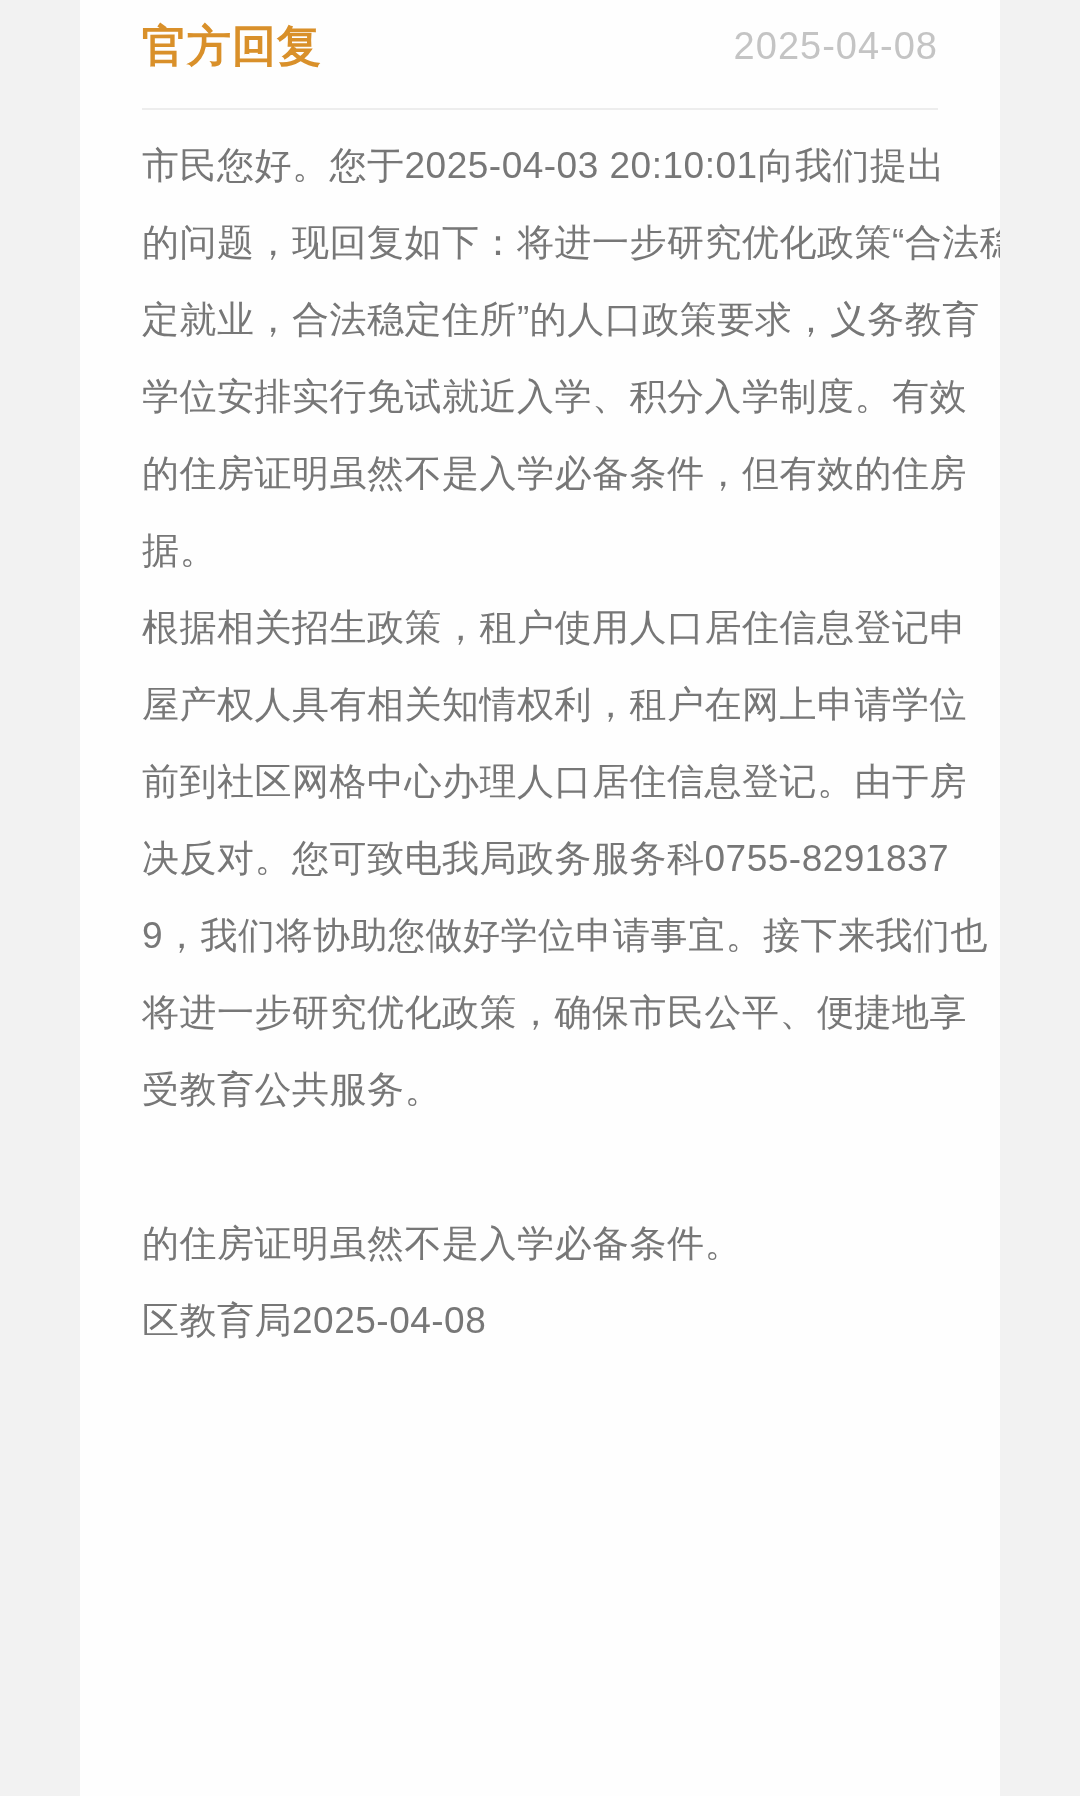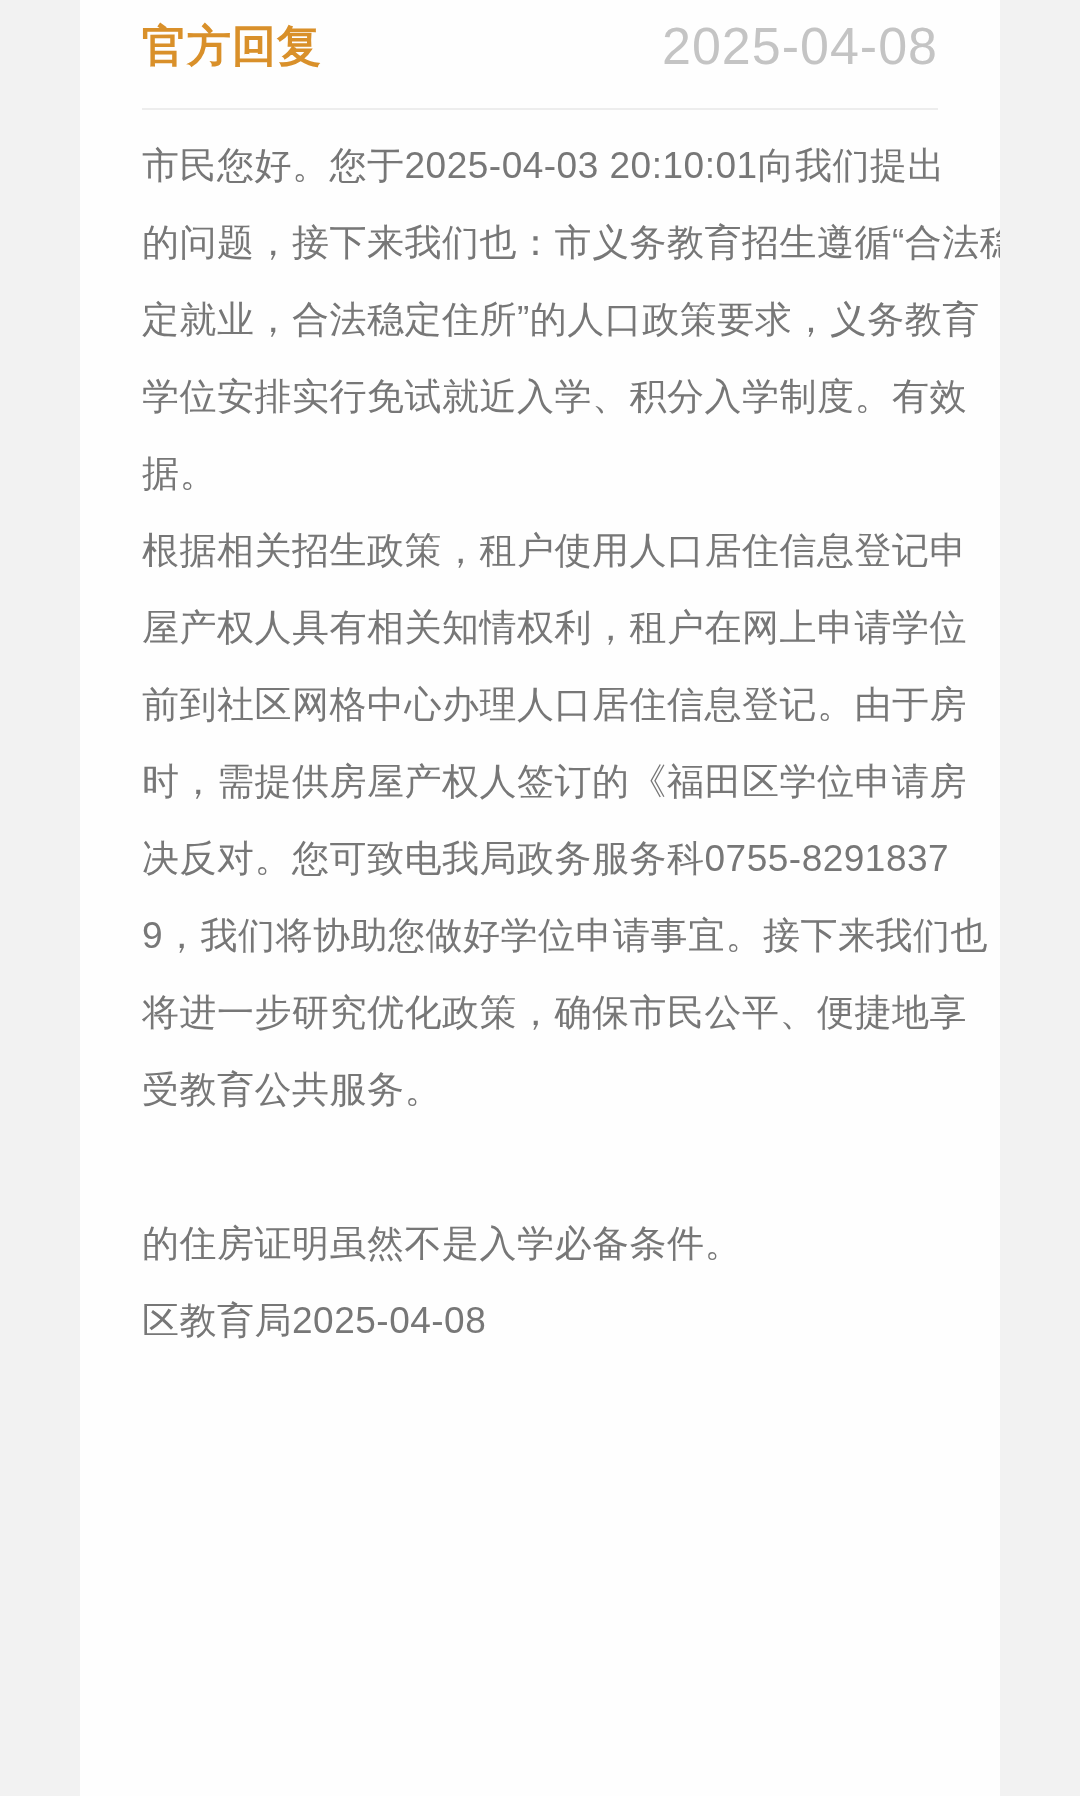--- a/index.html
+++ b/index.html
@@ -27,21 +27,21 @@
     padding-bottom: 16px;
     border-bottom: 2px solid var(--divider, #ededed);
   }
   .header-title {
     font-size: 44px;
     font-weight: bold;
     color: var(--title-orange, #d9902a);
     letter-spacing: 1px;
   }
   .header-date {
-    font-size: 52px;
+    font-size: 38px;
     color: var(--date-gray, #c4c4c4);
     letter-spacing: 1px;
   }
   .body {
     padding-top: 17px;
     font-size: 37px;
     color: var(--body-gray, #777777);
   }
   .line {
     line-height: 77px;
@@ -54,28 +54,28 @@
 <body>
 
 <div class="page">
   <div class="header">
     <div class="header-title">官方回复</div>
     <div class="header-date">2025-04-08</div>
   </div>
 
   <div class="body">
     <div class="line">市民您好。您于2025-04-03 20:10:01向我们提出</div>
-    <div class="line">的问题，接下来我们也：市义务教育招生遵循“合法稳</div>
+    <div class="line">的问题，现回复如下：将进一步研究优化政策“合法稳</div>
     <div class="line">定就业，合法稳定住所”的人口政策要求，义务教育</div>
     <div class="line">学位安排实行免试就近入学、积分入学制度。有效</div>
+    <div class="line">的住房证明虽然不是入学必备条件，但有效的住房</div>
     <div class="line">据。</div>
     <div class="line">根据相关招生政策，租户使用人口居住信息登记申</div>
     <div class="line">屋产权人具有相关知情权利，租户在网上申请学位</div>
     <div class="line">前到社区网格中心办理人口居住信息登记。由于房</div>
-    <div class="line">时，需提供房屋产权人签订的《福田区学位申请房</div>
     <div class="line">决反对。您可致电我局政务服务科0755-8291837</div>
     <div class="line">9，我们将协助您做好学位申请事宜。接下来我们也</div>
     <div class="line">将进一步研究优化政策，确保市民公平、便捷地享</div>
     <div class="line">受教育公共服务。</div>
     <div class="line"></div>
     <div class="line">的住房证明虽然不是入学必备条件。</div>
     <div class="line">区教育局2025-04-08</div>
   </div>
 </div>
 

